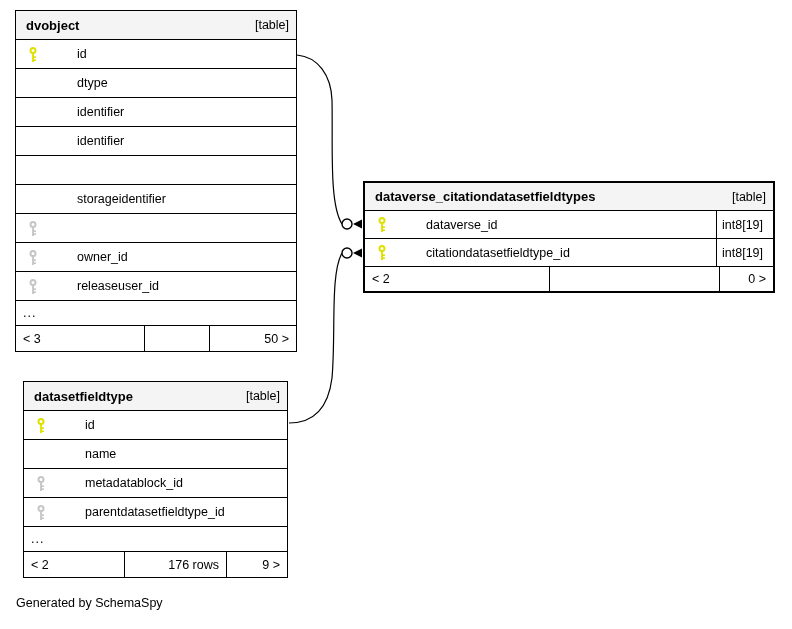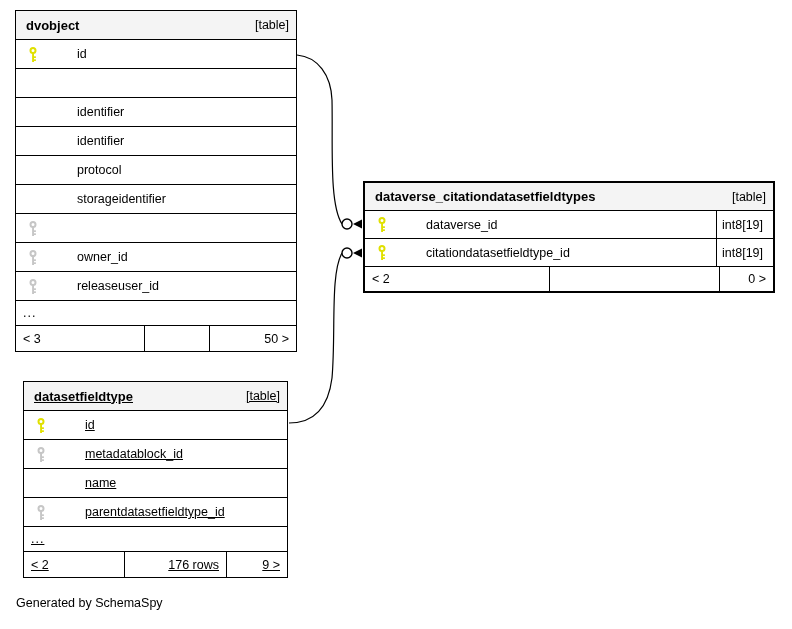--- a/index.html
+++ b/index.html
@@ -107,32 +107,32 @@
             <circle cx="4" cy="3.6" r="2.5" fill="none" stroke="currentColor" stroke-width="2"></circle>
             <rect x="3.1" y="5.5" width="1.9" height="9.5" fill="currentColor"></rect>
             <rect x="5" y="9.3" width="1.9" height="1.7" fill="currentColor"></rect>
             <rect x="5" y="12.3" width="1.9" height="1.7" fill="currentColor"></rect>
           </svg>
         </span>
       <span class="rlabel">id</span>
     </div>
     <div class="trow">
       <span class="kcell"></span>
+      <span class="rlabel">dtype</span>
     </div>
     <div class="trow">
       <span class="kcell"></span>
       <span class="rlabel">identifier</span>
     </div>
     <div class="trow">
       <span class="kcell"></span>
       <span class="rlabel">identifier</span>
     </div>
     <div class="trow">
       <span class="kcell"></span>
-      <span class="rlabel">protocol</span>
     </div>
     <div class="trow">
       <span class="kcell"></span>
       <span class="rlabel">storageidentifier</span>
     </div>
     <div class="trow">
       <span class="kcell key-fk">
           <svg width="8" height="15" viewBox="0 0 8 15">
             <circle cx="4" cy="3.6" r="2.5" fill="none" stroke="currentColor" stroke-width="2"></circle>
             <rect x="3.1" y="5.5" width="1.9" height="9.5" fill="currentColor"></rect>
@@ -164,50 +164,50 @@
       <span class="rlabel">releaseuser_id</span>
     </div>
     <div class="tellipsis">...</div>
     <div class="tfooter">
       <div class="fcell" style="width:128px;">&lt; 3</div>
       <div class="fcell" style="width:65px;"></div>
       <div class="fcell f-right f-fill">50 &gt;</div>
     </div>
   </div>
 
-  <div class="table" style="left:23px; top:381px; width:265px;text-decoration:underline;">
+  <div class="table" style="left:23px; top:381px; width:265px;">
     <div class="thead">
       <span class="tname">datasetfieldtype</span>
       <span class="tbadge">[table]</span>
     </div>
     <div class="trow">
       <span class="kcell key-pk">
           <svg width="8" height="15" viewBox="0 0 8 15">
             <circle cx="4" cy="3.6" r="2.5" fill="none" stroke="currentColor" stroke-width="2"></circle>
             <rect x="3.1" y="5.5" width="1.9" height="9.5" fill="currentColor"></rect>
             <rect x="5" y="9.3" width="1.9" height="1.7" fill="currentColor"></rect>
             <rect x="5" y="12.3" width="1.9" height="1.7" fill="currentColor"></rect>
           </svg>
         </span>
       <span class="rlabel">id</span>
     </div>
     <div class="trow">
+      <span class="kcell"></span>
+      <span class="rlabel">name</span>
+    </div>
+    <div class="trow">
       <span class="kcell key-fk">
           <svg width="8" height="15" viewBox="0 0 8 15">
             <circle cx="4" cy="3.6" r="2.5" fill="none" stroke="currentColor" stroke-width="2"></circle>
             <rect x="3.1" y="5.5" width="1.9" height="9.5" fill="currentColor"></rect>
             <rect x="5" y="9.3" width="1.9" height="1.7" fill="currentColor"></rect>
             <rect x="5" y="12.3" width="1.9" height="1.7" fill="currentColor"></rect>
           </svg>
         </span>
       <span class="rlabel">metadatablock_id</span>
-    </div>
-    <div class="trow">
-      <span class="kcell"></span>
-      <span class="rlabel">name</span>
     </div>
     <div class="trow">
       <span class="kcell key-fk">
           <svg width="8" height="15" viewBox="0 0 8 15">
             <circle cx="4" cy="3.6" r="2.5" fill="none" stroke="currentColor" stroke-width="2"></circle>
             <rect x="3.1" y="5.5" width="1.9" height="9.5" fill="currentColor"></rect>
             <rect x="5" y="9.3" width="1.9" height="1.7" fill="currentColor"></rect>
             <rect x="5" y="12.3" width="1.9" height="1.7" fill="currentColor"></rect>
           </svg>
         </span>

